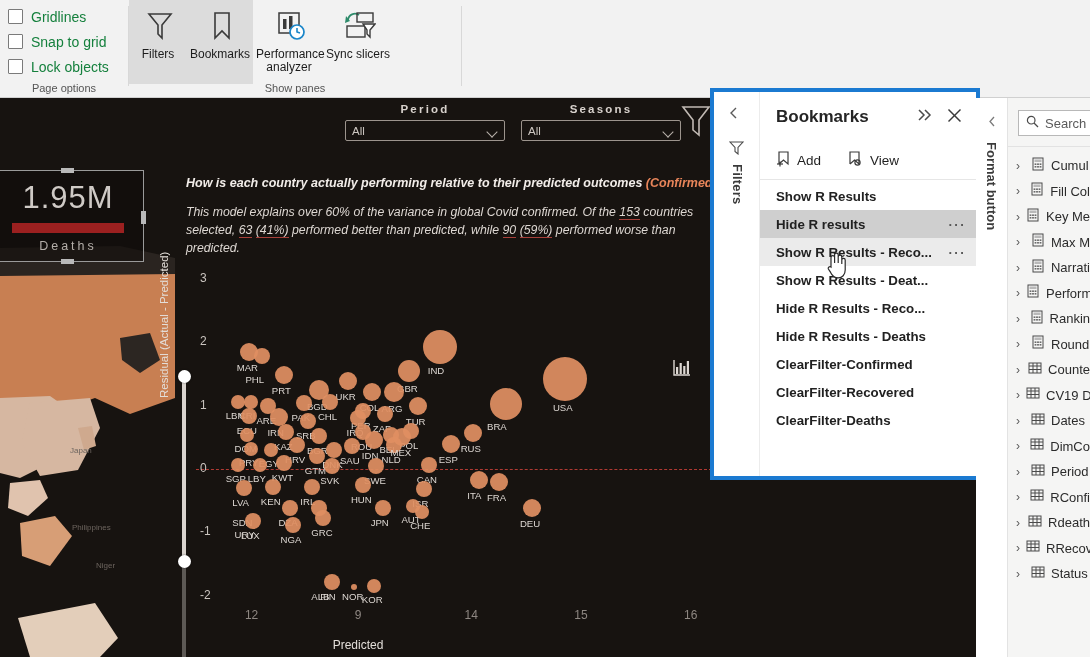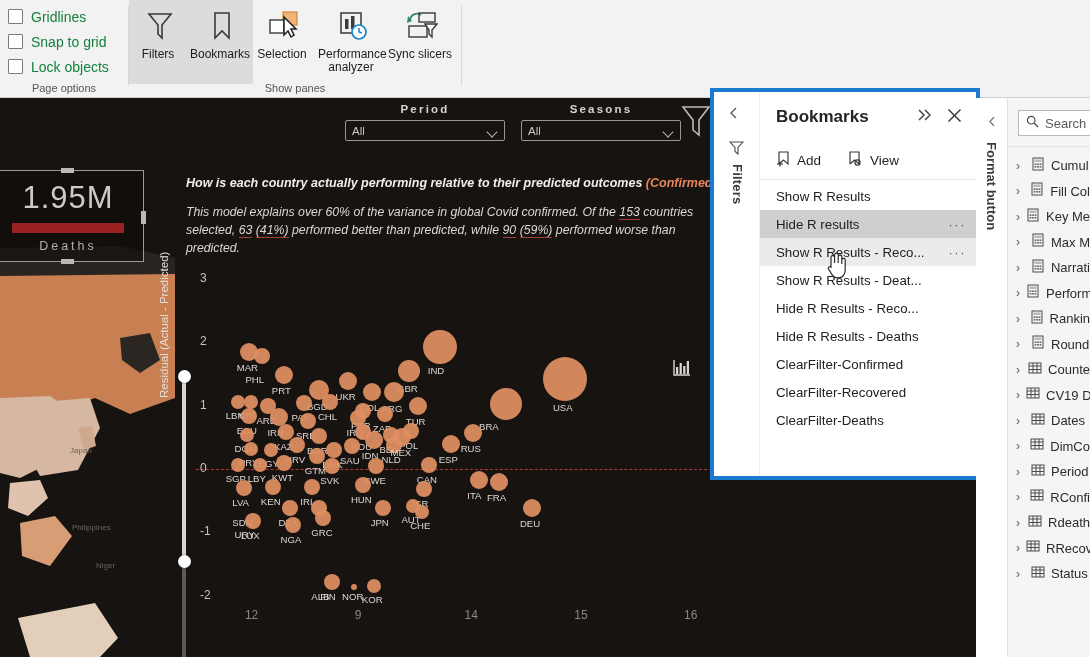--- a/index.html
+++ b/index.html
@@ -140,21 +140,21 @@
     display:flex; align-items:center; height: 50px; padding: 0 14px 0 16px;
   }
   .bm-title { font-size: 17px; font-weight: 700; color: #252525; flex: 1; }
   .bm-ico-btn { margin-left: 14px; cursor: pointer; }
   .bm-actions { display:flex; align-items:center; height: 38px; padding-left: 16px; gap: 26px;
     border-bottom: 1px solid #e6e6e6; }
   .bm-act { display:flex; align-items:center; gap:6px; font-size: 13.5px; color:#1f1f1f; }
   .bm-list { padding-top: 2px; }
   .bm-item {
     height: 28px; display:flex; align-items:center; padding: 0 10px 0 16px;
-    font-size: 13.3px; color: #212121; position: relative;
+    font-size: 13.3px; color: #212121; position: relative; font-weight: bold;
   }
   .bm-item.selected { background: #cfcfcf; }
   .bm-item.hovered  { background: #ebebeb; }
   .bm-item .ell { margin-left:auto; color:#555; font-size: 13px; letter-spacing:1.5px; }
 
   .cursor-hand { position: absolute; left: 825px; top: 251px; z-index: 40; }
 
   
   .fmt-rail {
     position: absolute; left: 976px; top: 98px; width: 32px; height: 559px;
@@ -219,30 +219,20 @@
           </div>
           <div class="pane-txt">Filters</div>
         </div>
         <div class="pane-btn active" style="width:62px">
           <div class="pane-ico">
             <svg width="24" height="30" viewBox="0 0 24 30">
                 <polygon points="5,2 19,2 19,27 12,20 5,27" fill="none" stroke="#3a3a3a" stroke-width="1.6"></polygon>
               </svg>
           </div>
           <div class="pane-txt">Bookmarks</div>
-        </div>
-        <div class="pane-btn" style="width:62px">
-          <div class="pane-ico">
-            <svg width="34" height="32" viewBox="0 0 34 32">
-              <rect x="16" y="2" width="14" height="13" fill="#f0b37a" stroke="#d98b3f" stroke-width="1.3"></rect>
-              <rect x="3" y="10" width="14" height="13" fill="#fff" stroke="#3a3a3a" stroke-width="1.4"></rect>
-              <polygon points="17,7 17,25 21,21 24,27 27,25 24,19 29,19" fill="#fff" stroke="#1c1c1c" stroke-width="1.5"></polygon>
-            </svg>
-          </div>
-          <div class="pane-txt">Selection</div>
         </div>
         <div class="pane-btn" style="width:76px">
           <div class="pane-ico">
             <svg width="32" height="32" viewBox="0 0 32 32">
               <rect x="4" y="3" width="20" height="20" fill="none" stroke="#3a3a3a" stroke-width="1.5"></rect>
               <rect x="8" y="9" width="3.5" height="10" fill="#3a3a3a"></rect>
               <rect x="14" y="6" width="3.5" height="13" fill="#3a3a3a"></rect>
               <circle cx="22" cy="22" r="7" fill="#fff" stroke="#1b86c9" stroke-width="1.7"></circle>
               <path d="M22 18 L22 22 L25 23" stroke="#1b86c9" stroke-width="1.6" fill="none"></path>
             </svg>
@@ -346,21 +336,21 @@
         <div class="bub-lbl" style="left: 110.962px; top: 135.31px;">BGD</div>
         <div class="bub" style="width: 18px; height: 18px; left: 142.506px; top: 106.431px;"></div>
         <div class="bub-lbl" style="left: 139.506px; top: 125.431px;">UKR</div>
         <div class="bub" style="width: 22px; height: 22px; left: 201.987px; top: 93.6486px;"></div>
         <div class="bub-lbl" style="left: 200.987px; top: 116.649px;">GBR</div>
         <div class="bub" style="width: 34px; height: 34px; left: 226.728px; top: 64.182px;"></div>
         <div class="bub-lbl" style="left: 231.728px; top: 99.182px;">IND</div>
         <div class="bub" style="width: 44px; height: 44px; left: 346.885px; top: 90.8937px;"></div>
         <div class="bub-lbl" style="left: 356.885px; top: 135.894px;">USA</div>
         <div class="bub" style="width: 32px; height: 32px; left: 293.6px; top: 122.263px;"></div>
-        <div class="bub-lbl" style="left: 283px; top: 155.263px;">BRA</div>
+        <div class="bub-lbl" style="left: 291px; top: 155.263px;">BRA</div>
         <div class="bub" style="width: 20px; height: 20px; left: 187.617px; top: 115.578px;"></div>
         <div class="bub-lbl" style="left: 185.617px; top: 136.578px;">ARG</div>
         <div class="bub" style="width: 18px; height: 18px; left: 166.66px; top: 116.578px;"></div>
         <div class="bub-lbl" style="left: 163.66px; top: 135.578px;">COL</div>
         <div class="bub" style="width: 18px; height: 18px; left: 212.77px; top: 130.532px;"></div>
         <div class="bub-lbl" style="left: 209.77px; top: 149.532px;">TUR</div>
         <div class="bub" style="width: 16px; height: 16px; left: 125.94px; top: 127.726px;"></div>
         <div class="bub-lbl" style="left: 121.94px; top: 144.726px;">CHL</div>
         <div class="bub" style="width: 16px; height: 16px; left: 158.877px; top: 136.605px;"></div>
         <div class="bub-lbl" style="left: 154.877px; top: 153.605px;">PER</div>
@@ -479,20 +469,21 @@
       </div>
     <div id="xticks">
         <div class="xtick" style="left: 244.894px; top: 510px;">12</div>
         <div class="xtick" style="left: 354.681px; top: 510px;">9</div>
         <div class="xtick" style="left: 464.468px; top: 510px;">14</div>
         <div class="xtick" style="left: 574.255px; top: 510px;">15</div>
         <div class="xtick" style="left: 684.043px; top: 510px;">16</div>
       </div>
 
     <div class="axis-y-title">Residual (Actual - Predicted)</div>
+    <div class="axis-x-title">Predicted</div>
 
     <div class="vslider">
       <div class="vtrack-lo"></div>
       <div class="vtrack-hi" style="top:6px;height:185px;"></div>
       <div class="knob" style="left:-3px;top:0px;"></div>
       <div class="knob" style="left:-3px;top:185px;"></div>
     </div>
 
   </div>
 

